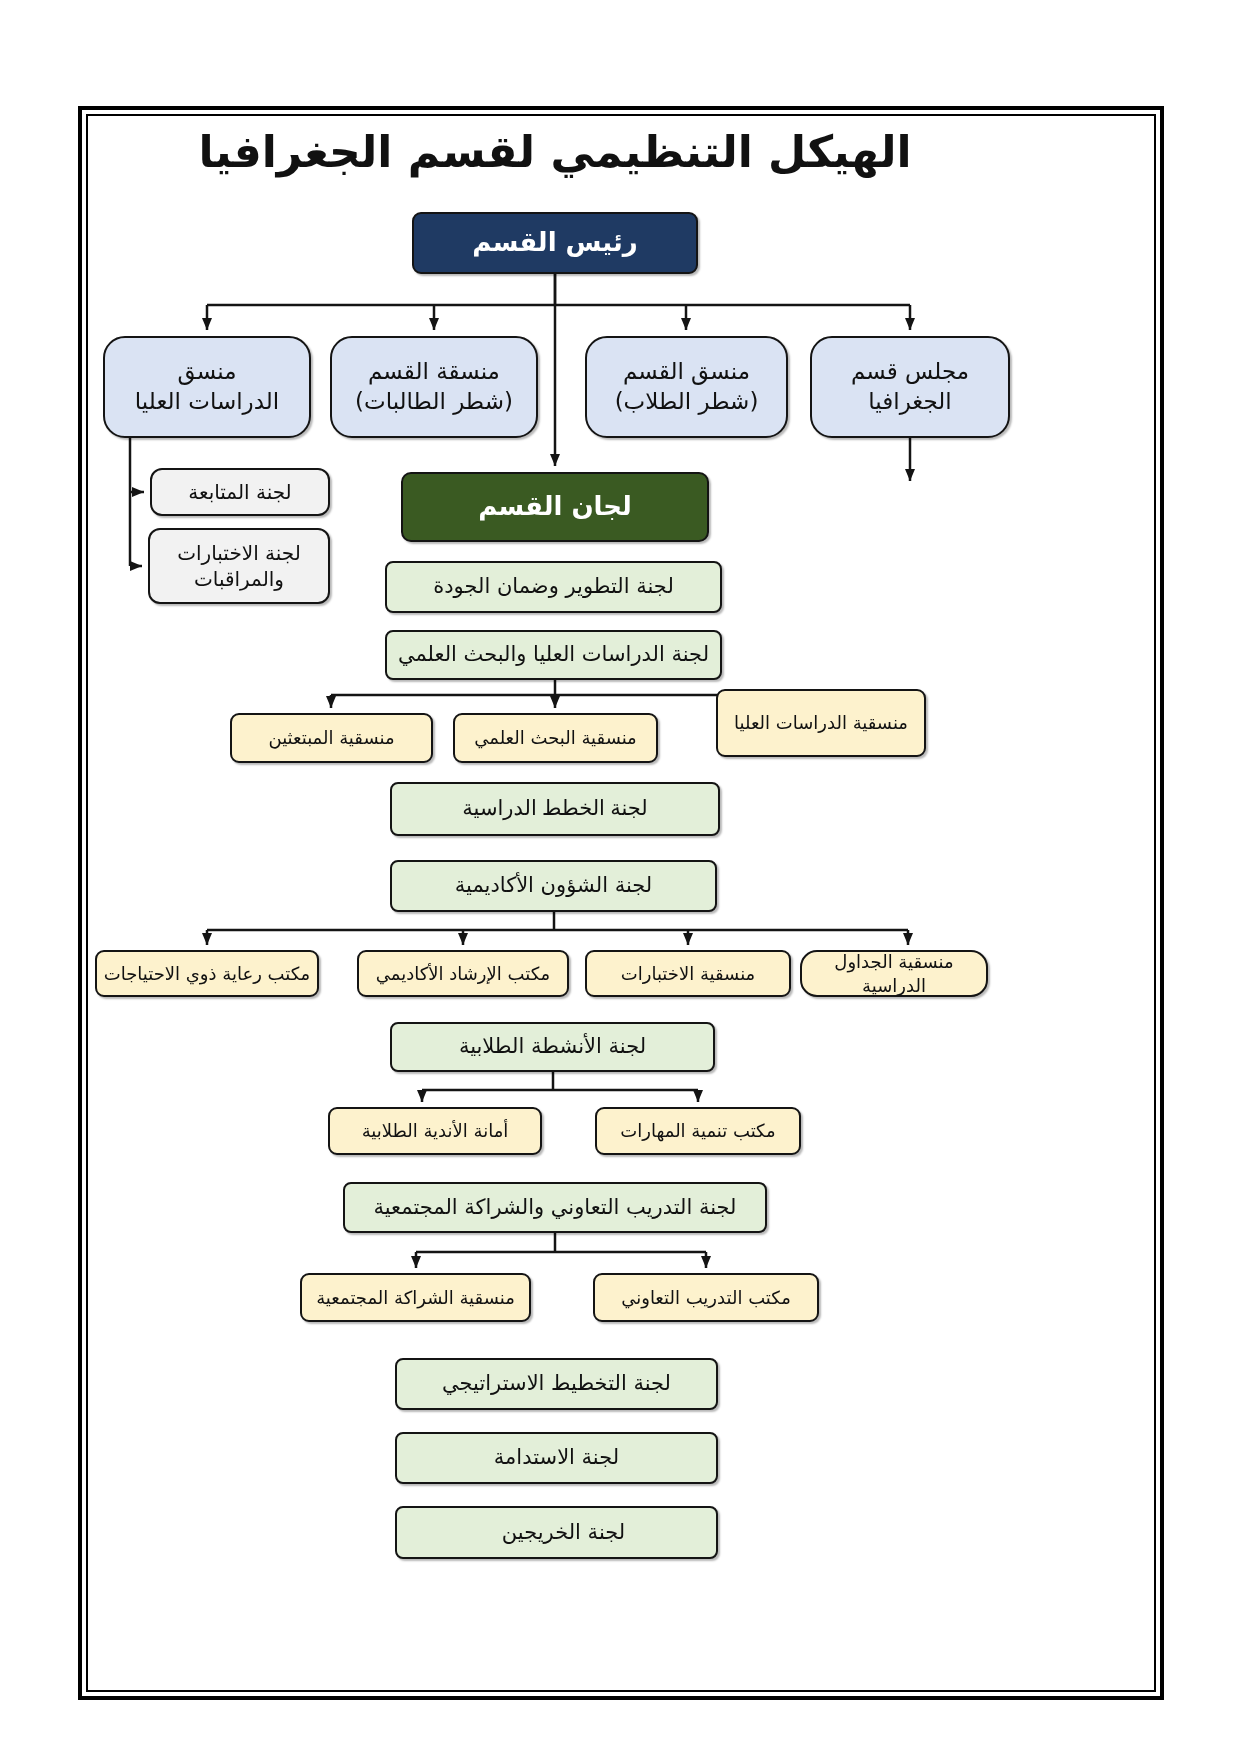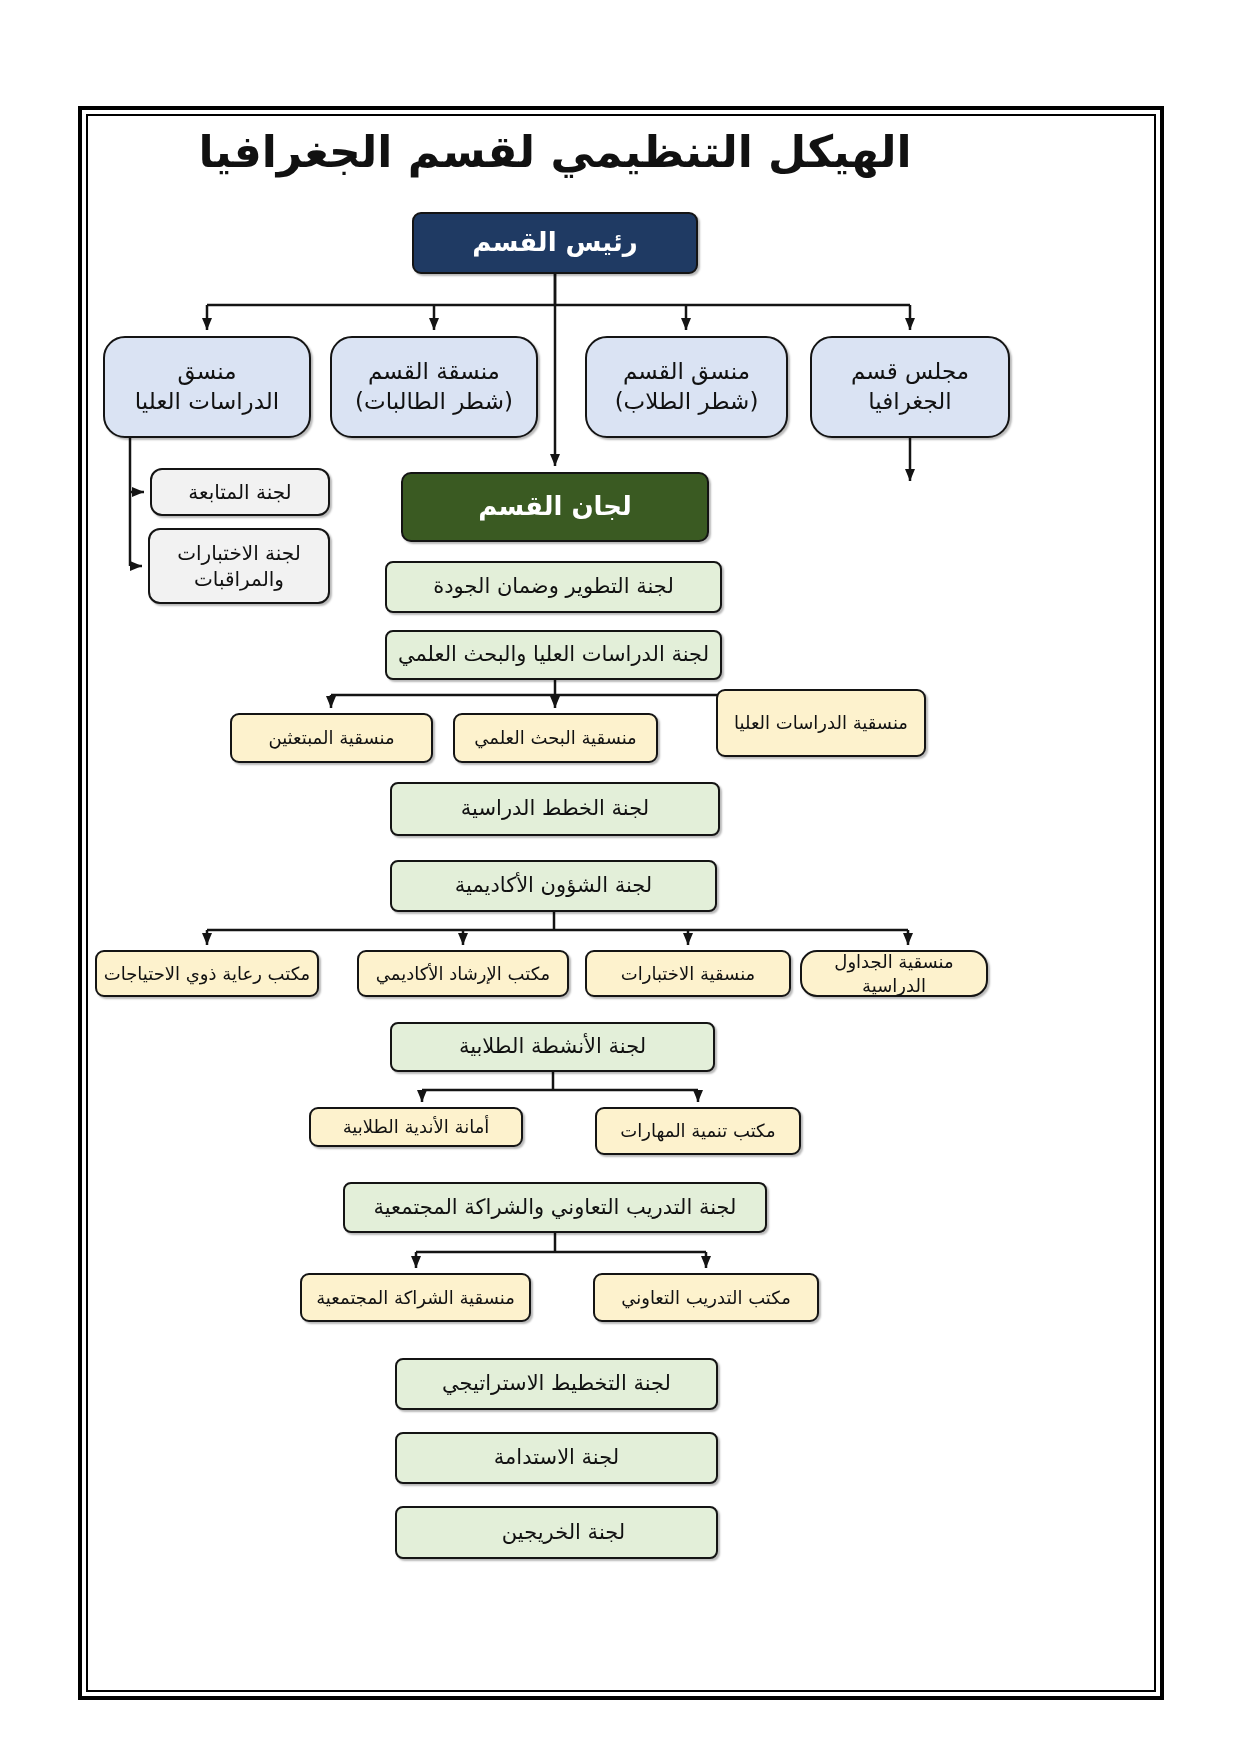--- a/index.html
+++ b/index.html
@@ -58,29 +58,29 @@
   #n-row2-3{left:810px;top:336px;width:200px;height:102px;}
   #n-followup{left:150px;top:468px;width:180px;height:48px;}
   #n-examsproc{left:148px;top:528px;width:182px;height:76px;}
   #n-committees{left:401px;top:472px;width:308px;height:70px;}
   #n-secretary{left:810px;top:487px;width:200px;height:95px;}
   #n-quality{left:385px;top:561px;width:337px;height:52px;}
   #n-gradresearch{left:385px;top:630px;width:337px;height:50px;}
   #n-ga-0{left:676px;top:689px;width:210px;height:68px;margin-left:40px;}
   #n-ga-1{left:453px;top:713px;width:205px;height:50px;}
   #n-ga-2{left:230px;top:713px;width:203px;height:50px;}
-  #n-plans{left:390px;top:782px;width:330px;height:54px;}
+  #n-plans{left:390px;top:782px;width:330px;height:54px;font-family:Liberation Serif, serif;}
   #n-academic{left:390px;top:860px;width:327px;height:52px;}
   #n-ac-0{left:800px;top:950px;width:188px;height:47px;border-radius:17px;}
   #n-ac-1{left:585px;top:950px;width:206px;height:47px;}
   #n-ac-2{left:357px;top:950px;width:212px;height:47px;}
   #n-ac-3{left:95px;top:950px;width:224px;height:47px;}
   #n-activities{left:390px;top:1022px;width:325px;height:50px;}
   #n-act-0{left:595px;top:1107px;width:206px;height:48px;}
-  #n-act-1{left:309px;top:1107px;width:214px;height:40px;text-align:center;}
+  #n-act-1{left:328px;top:1107px;width:214px;height:48px;text-align:center;}
   #n-coop{left:343px;top:1182px;width:424px;height:51px;}
   #n-coop-0{left:593px;top:1273px;width:226px;height:49px;}
   #n-coop-1{left:300px;top:1273px;width:231px;height:49px;}
   #n-strategic{left:395px;top:1358px;width:323px;height:52px;}
   #n-sustain{left:395px;top:1432px;width:323px;height:52px;}
   #n-alumni{left:395px;top:1506px;width:323px;height:53px;padding-left:20px;}
 </style>
 </head>
 <body>
 

